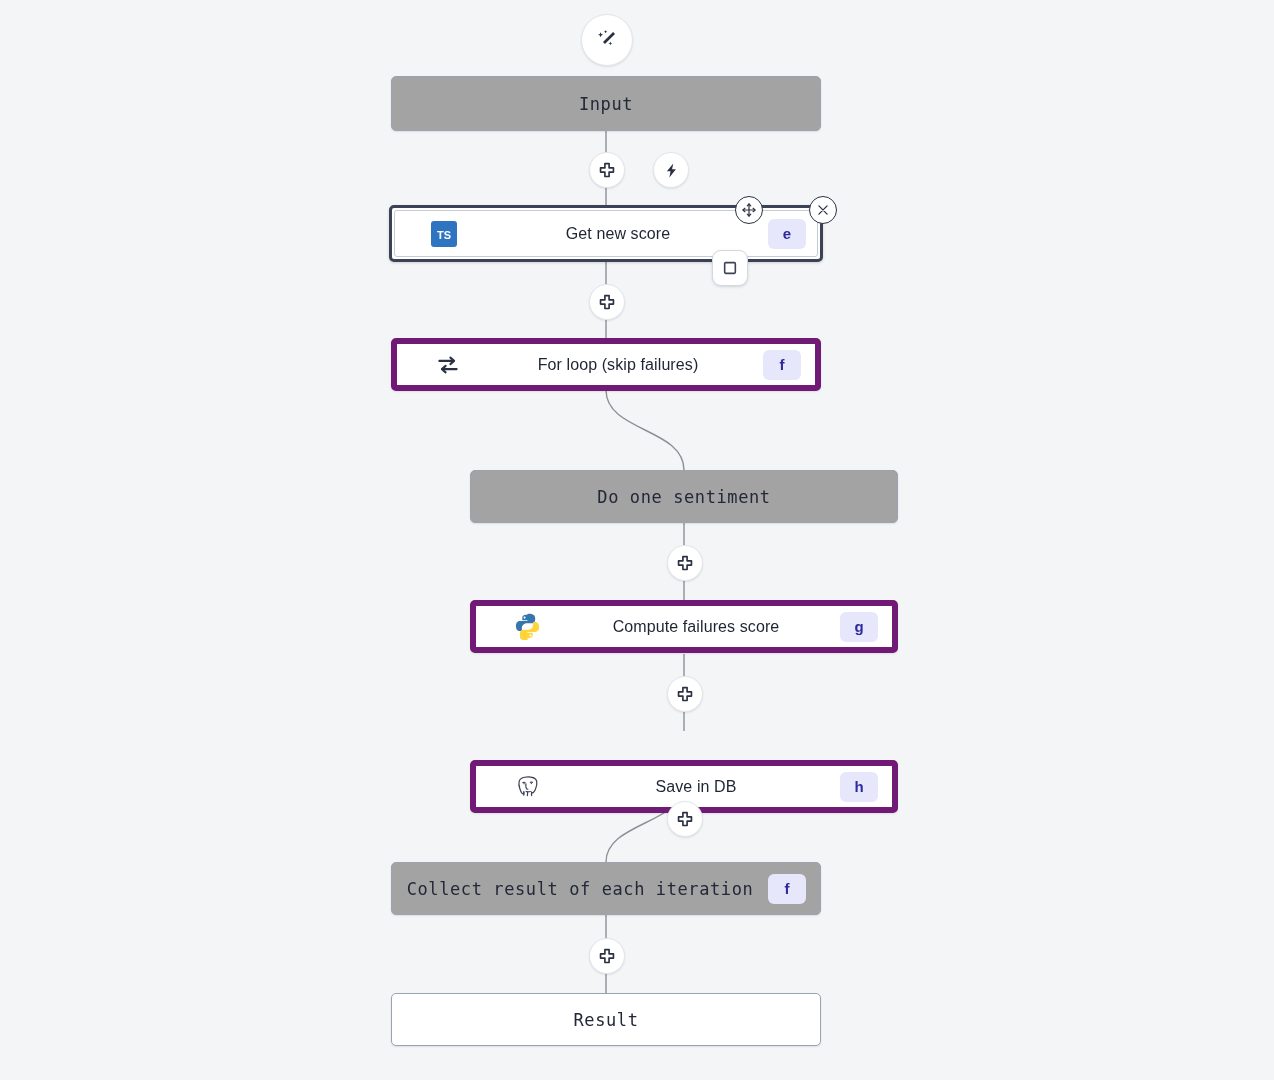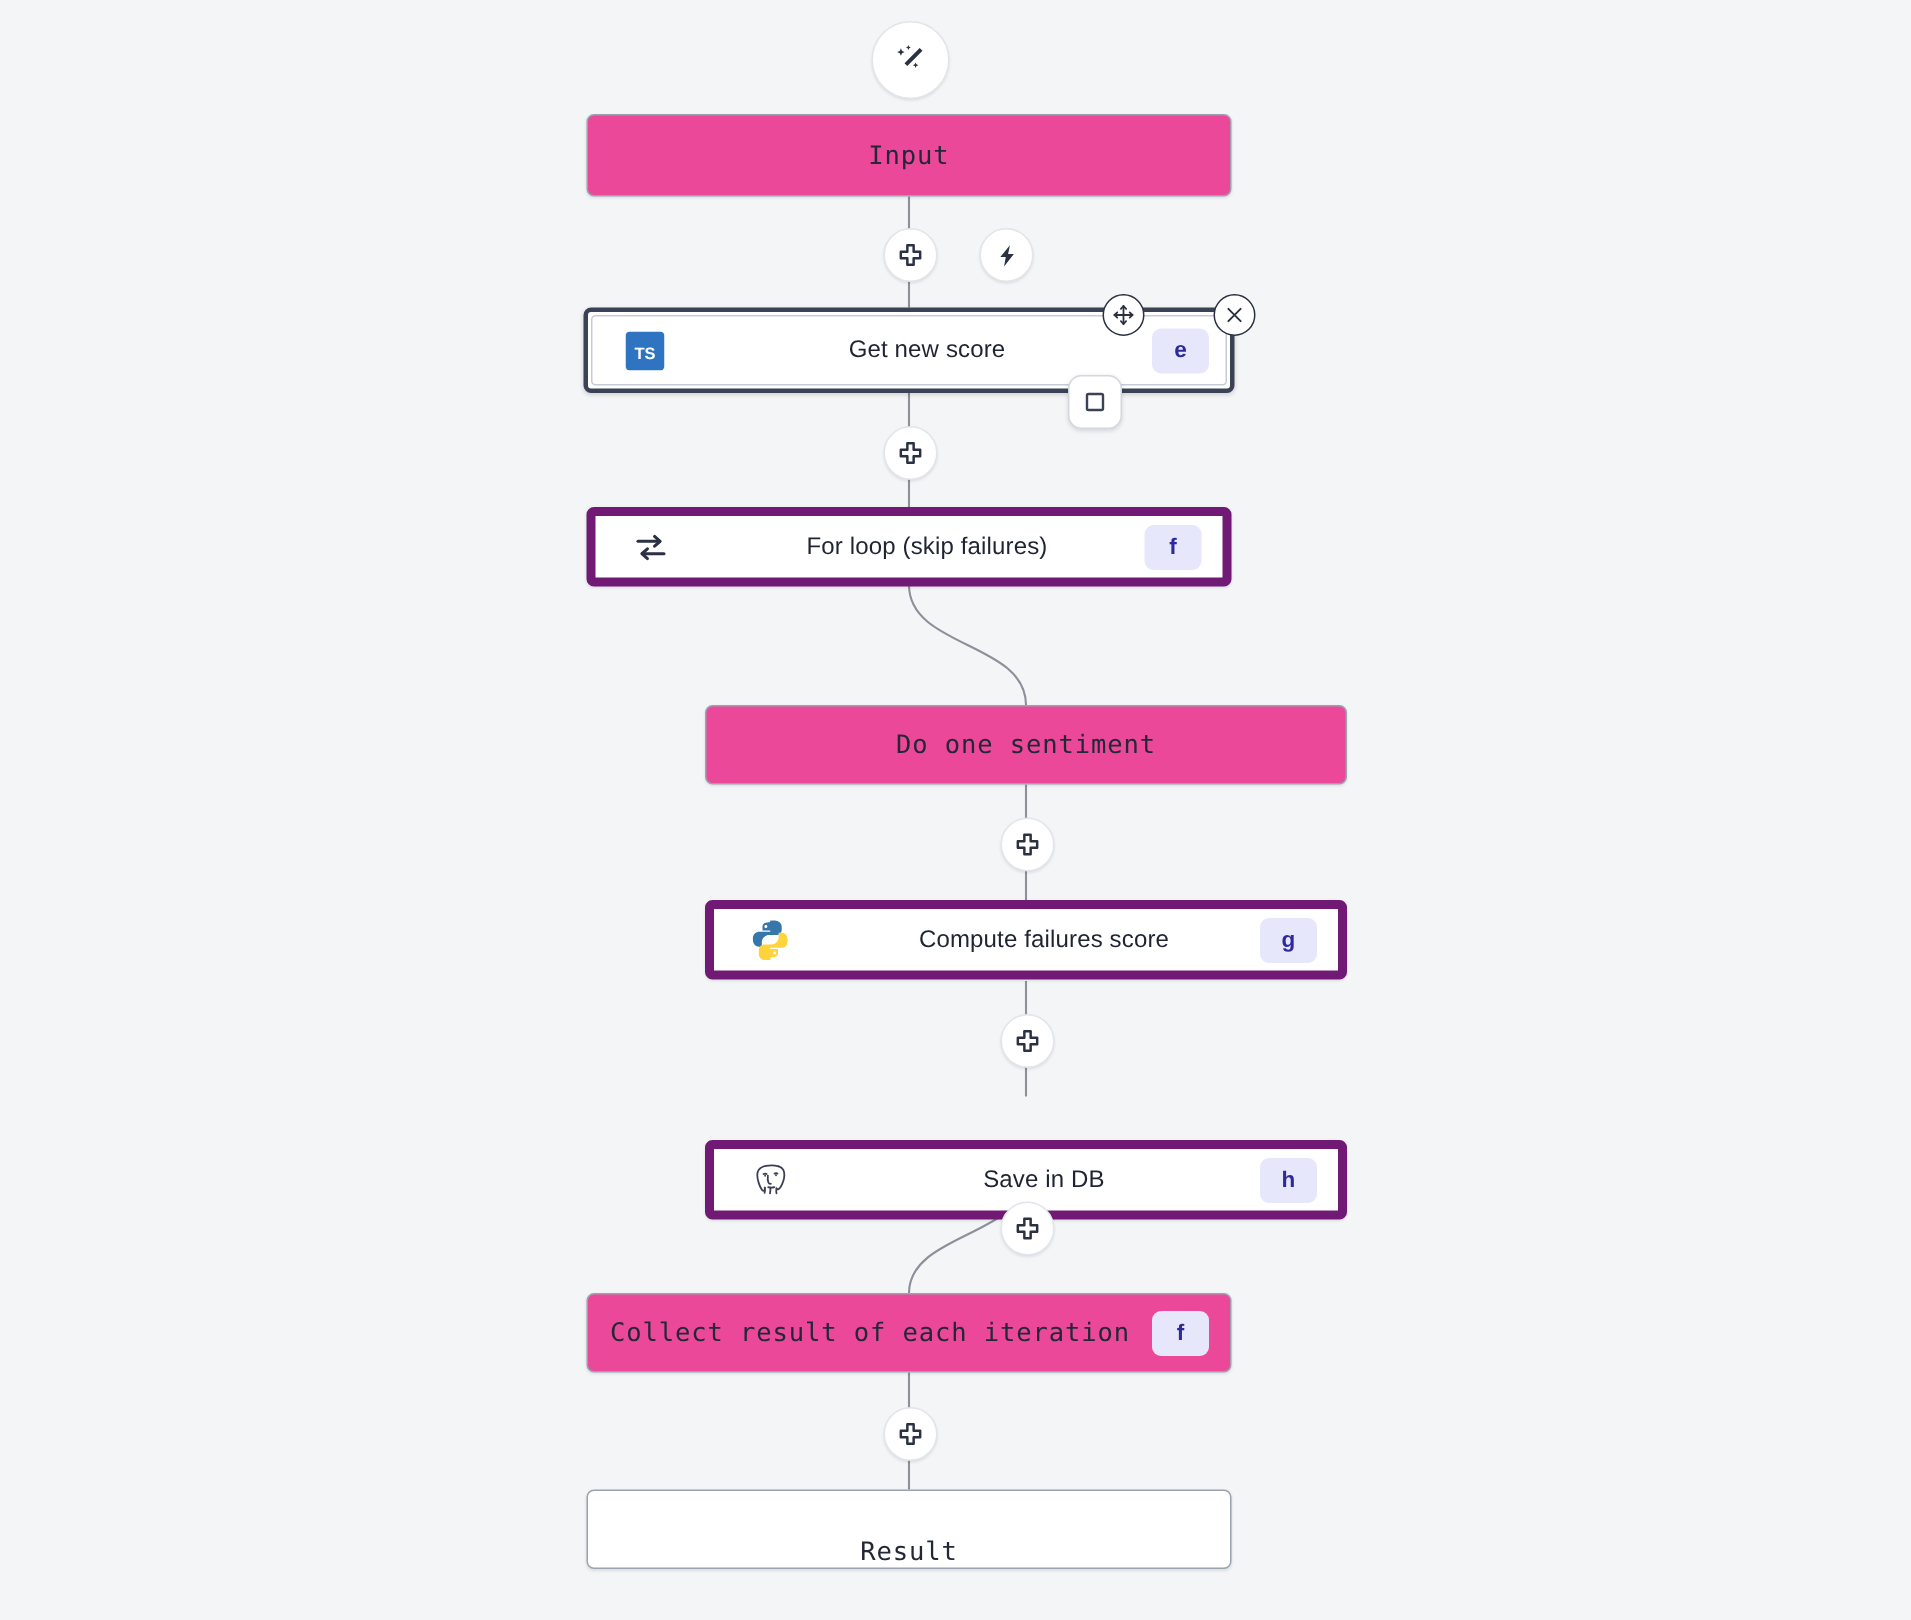--- a/index.html
+++ b/index.html
@@ -45,33 +45,32 @@
     flex: 1;
     text-align: center;
     font-size: 16px;
     color: #1f2433;
     letter-spacing: 0.1px;
     white-space: nowrap;
   }
 
   
   .node.virtual {
-    background: #ec4899;
+    background: #a3a3a3;
     border: 1px solid #9aa3b0;
     justify-content: center;
   }
   .node.virtual .node-label {
     font-family: "DejaVu Sans Mono", monospace;
     font-size: 17px;
     color: #232838;
     letter-spacing: 0.6px;
   }
   .node.virtual.plain {
     background: #ffffff;
-    align-items: flex-end;
   }
 
   
   .node.selected {
     border: 3px solid #3b4256;
     box-shadow: 0 1px 3px rgba(16, 24, 40, 0.16);
     padding: 1px;
   }
   .node.selected .inner-frame {
     box-sizing: border-box;
@@ -83,21 +82,21 @@
     pointer-events: none;
   }
 
   
   .node-icon {
     width: 54px;
     min-width: 54px;
     height: 100%;
     display: flex;
     align-items: center;
-    justify-content: flex-start;
+    justify-content: center;
     position: relative;
     z-index: 2;
     padding-left: 24px;
   }
 
   
   .key-badge {
     position: absolute;
     right: 14px;
     top: 50%;

